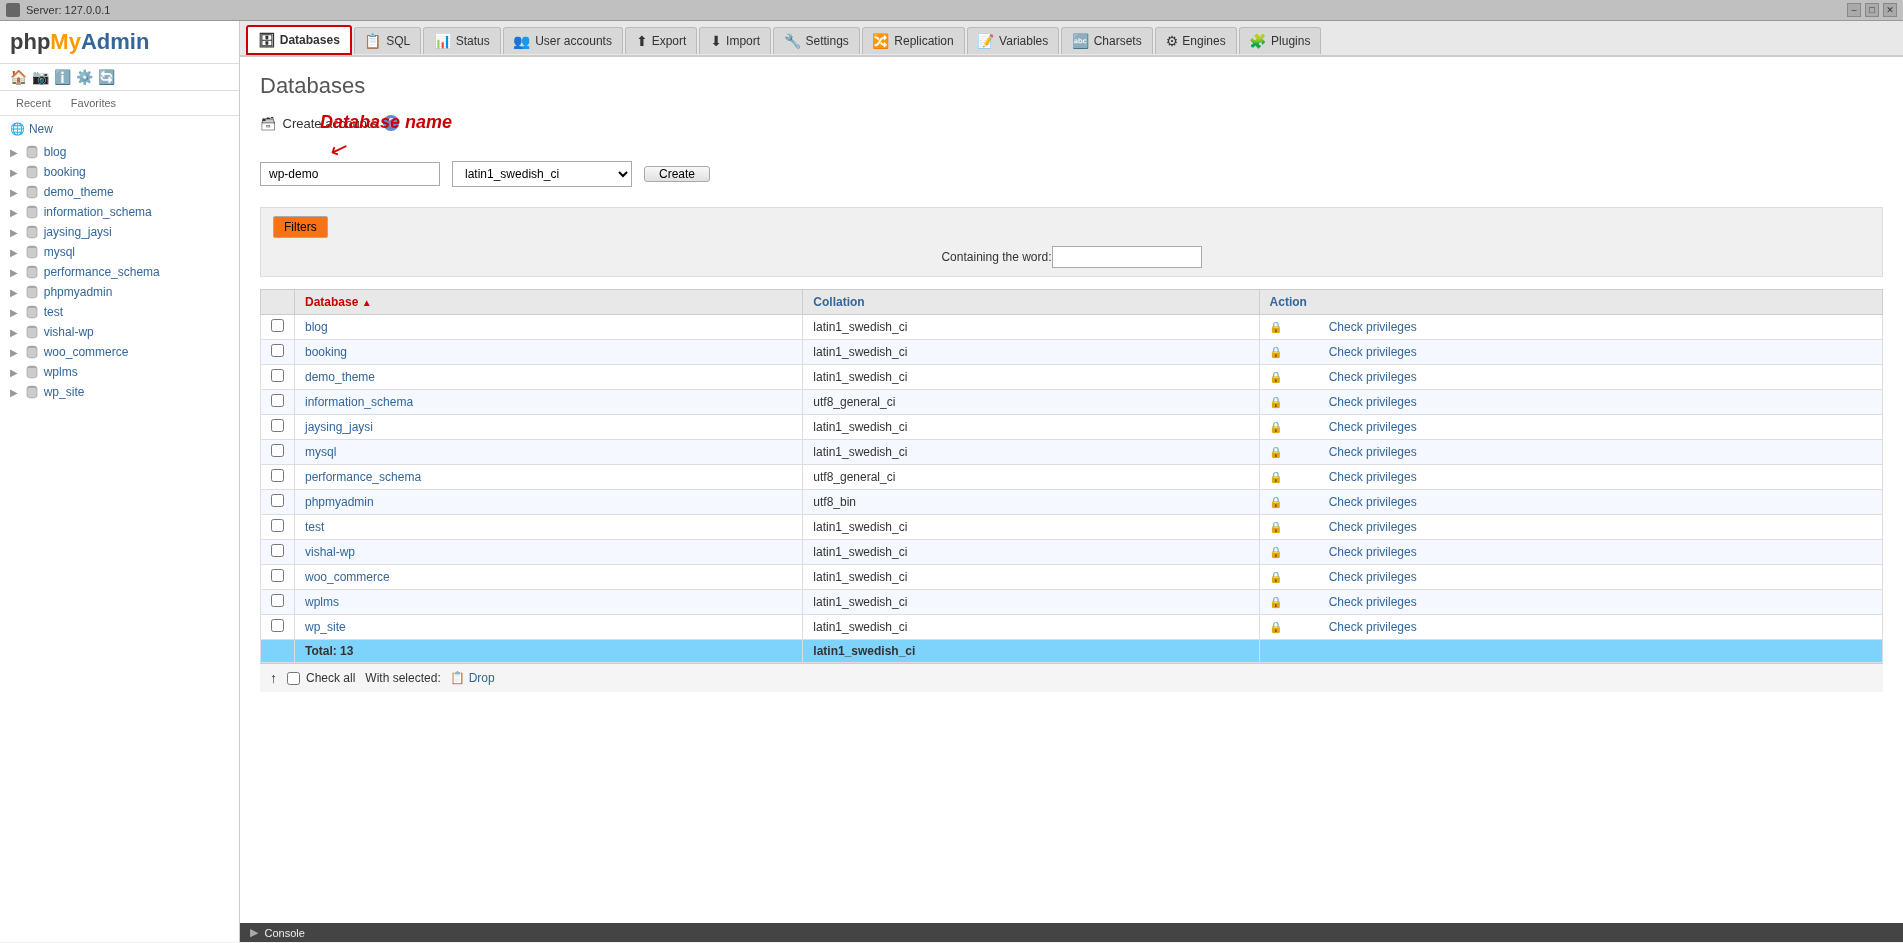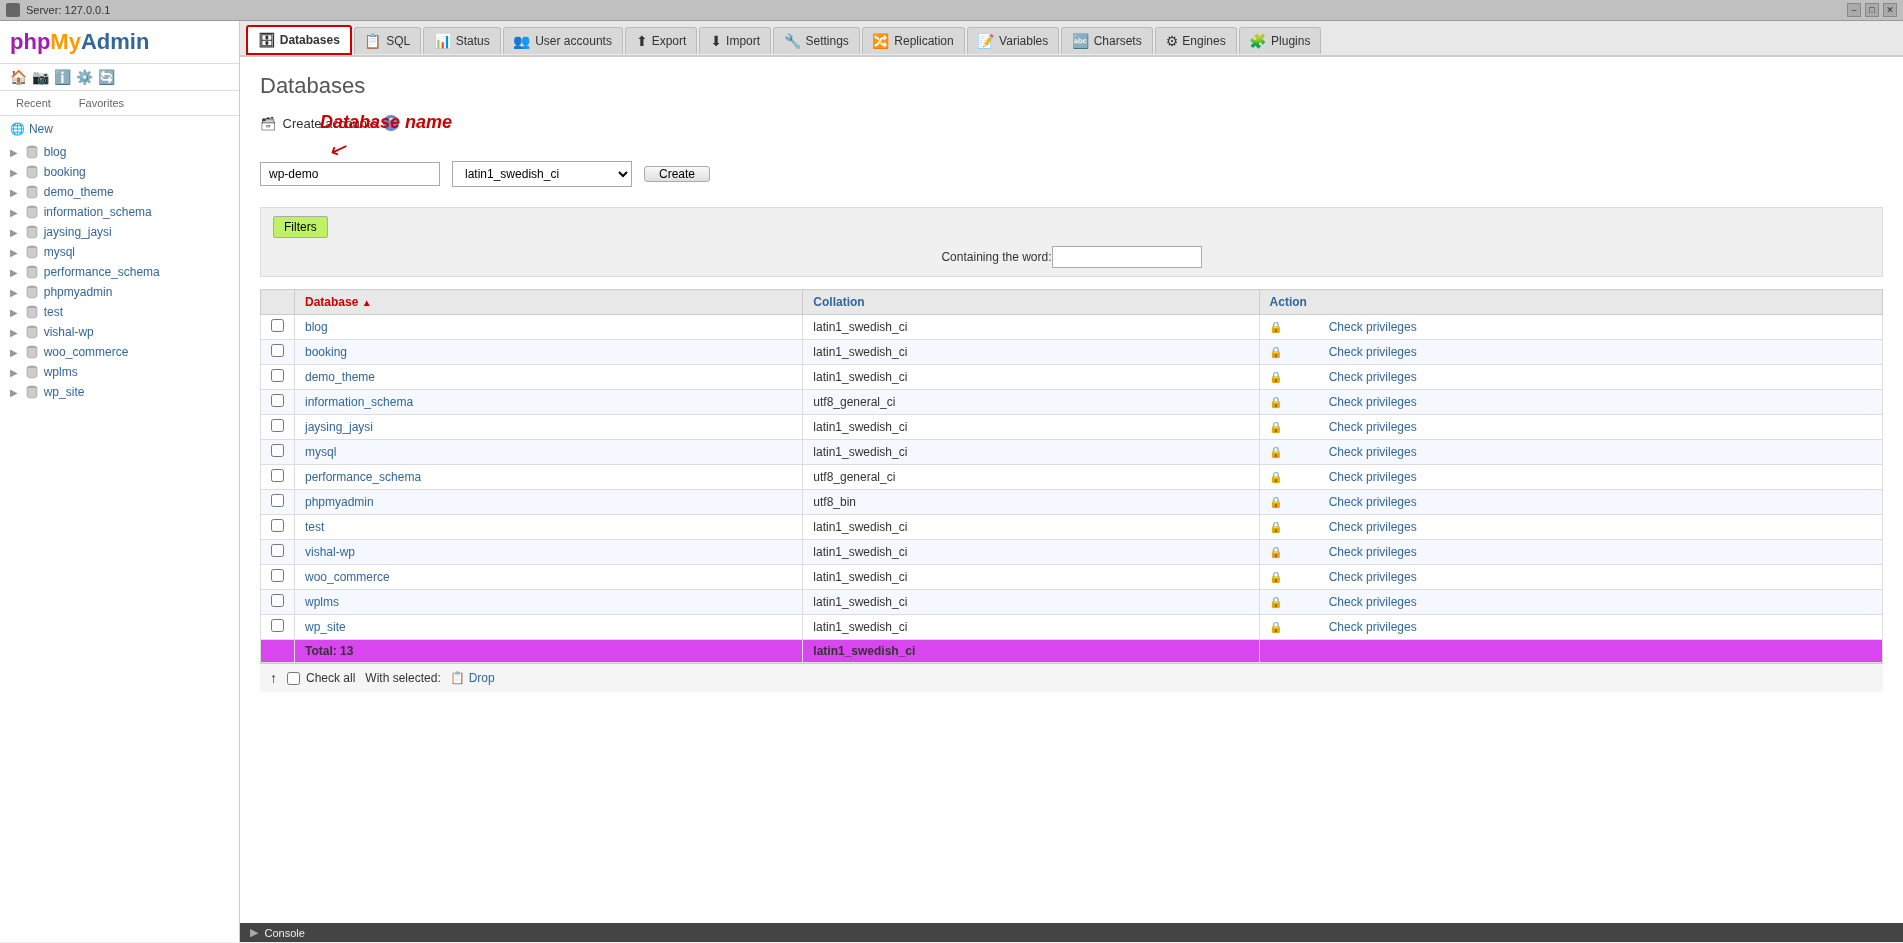--- a/index.html
+++ b/index.html
@@ -32,26 +32,26 @@
       overflow-y: auto;
       display: flex;
       flex-direction: column;
     }
     .sidebar-logo {
       padding: 8px 10px;
       background: #fff;
       border-bottom: 1px solid #ddd;
     }
     .logo-text { font-size: 22px; font-weight: bold; }
-    .logo-php { color: #a21caf; }
+    .logo-php { color: #404040; }
     .logo-my { color: #f90; }
     .logo-admin { color: #369; }
     .sidebar-icons { display: flex; gap: 4px; padding: 4px 10px; border-bottom: 1px solid #ddd; }
     .sidebar-icon { width: 18px; height: 18px; display: inline-flex; align-items: center; justify-content: center; font-size: 14px; }
-    .sidebar-tabs { display: flex; gap: 16px; padding: 4px 10px; border-bottom: 1px solid #ddd; }
+    .sidebar-tabs { display: flex; gap: 8px; padding: 4px 10px; border-bottom: 1px solid #ddd; }
     .sidebar-tab { font-size: 11px; color: #666; cursor: pointer; padding: 2px 6px; }
 
     .sidebar-new { padding: 6px 10px; }
     .sidebar-new a { color: #369; text-decoration: none; font-size: 12px; display: flex; align-items: center; gap: 4px; }
 
     .db-list { padding: 0; }
     .db-item { display: flex; align-items: center; gap: 4px; padding: 2px 10px; cursor: pointer; }
     .db-item-icon { width: 16px; height: 16px; display: inline-flex; align-items: center; justify-content: center; }
     .db-item-icon svg { width: 14px; height: 14px; }
     .db-item-name { color: #369; font-size: 12px; }
@@ -143,21 +143,21 @@
     }
 
     
     .filters-section {
       background: #f0f0f0;
       border: 1px solid #ddd;
       padding: 8px 12px;
       margin-bottom: 12px;
     }
     .filters-toggle {
-      background: #bef264;
+      background: #f97316;
       border: 1px solid #aaa;
       padding: 3px 10px;
       cursor: pointer;
       font-size: 12px;
       border-radius: 2px;
       margin-bottom: 8px;
     }
     .filter-row { display: flex; align-items: center; font-size: 12px; justify-content: center; }
     .filter-input {
       padding: 3px 6px;
@@ -177,21 +177,21 @@
       font-weight: bold;
     }
     .db-table td {
       border: 1px solid #ddd;
       padding: 4px 10px;
     }
     .db-table tr:nth-child(even) { background: #f5f8ff; }
     .db-link { color: #369; text-decoration: none; }
     .check-privileges-link { color: #369; text-decoration: none; font-size: 12px; margin-left: 40px; }
     .priv-icon { color: #666; margin-right: 2px; font-size: 11px; }
-    .total-row td { background: #d946ef; font-weight: bold; border: 1px solid #ddd; padding: 4px 10px; }
+    .total-row td { background: #7dd3fc; font-weight: bold; border: 1px solid #ddd; padding: 4px 10px; }
 
     
     .bottom-bar {
       border-top: 1px solid #ccc;
       padding: 6px 10px;
       background: #f5f5f5;
       display: flex;
       align-items: center;
       gap: 10px;
       font-size: 12px;

